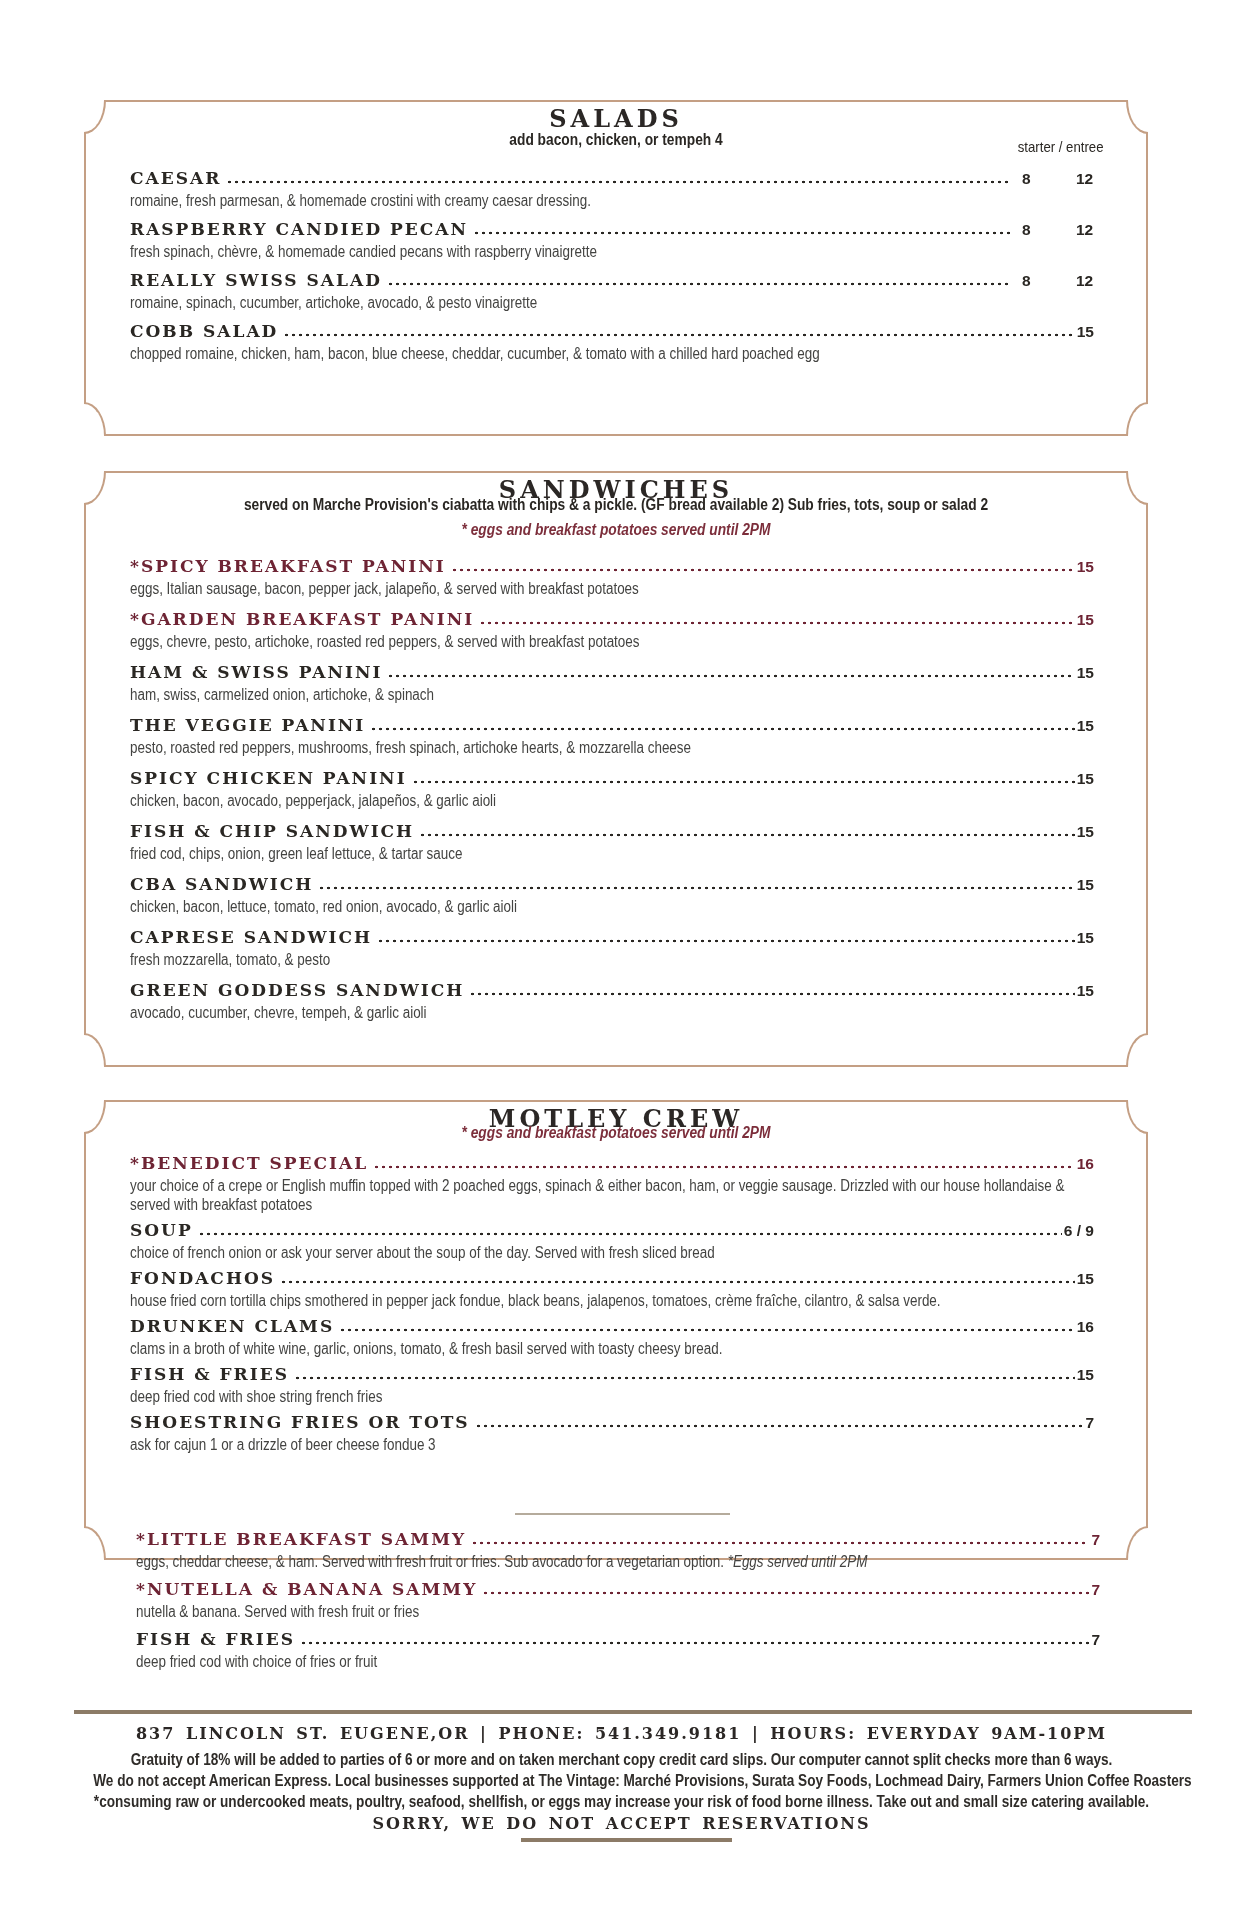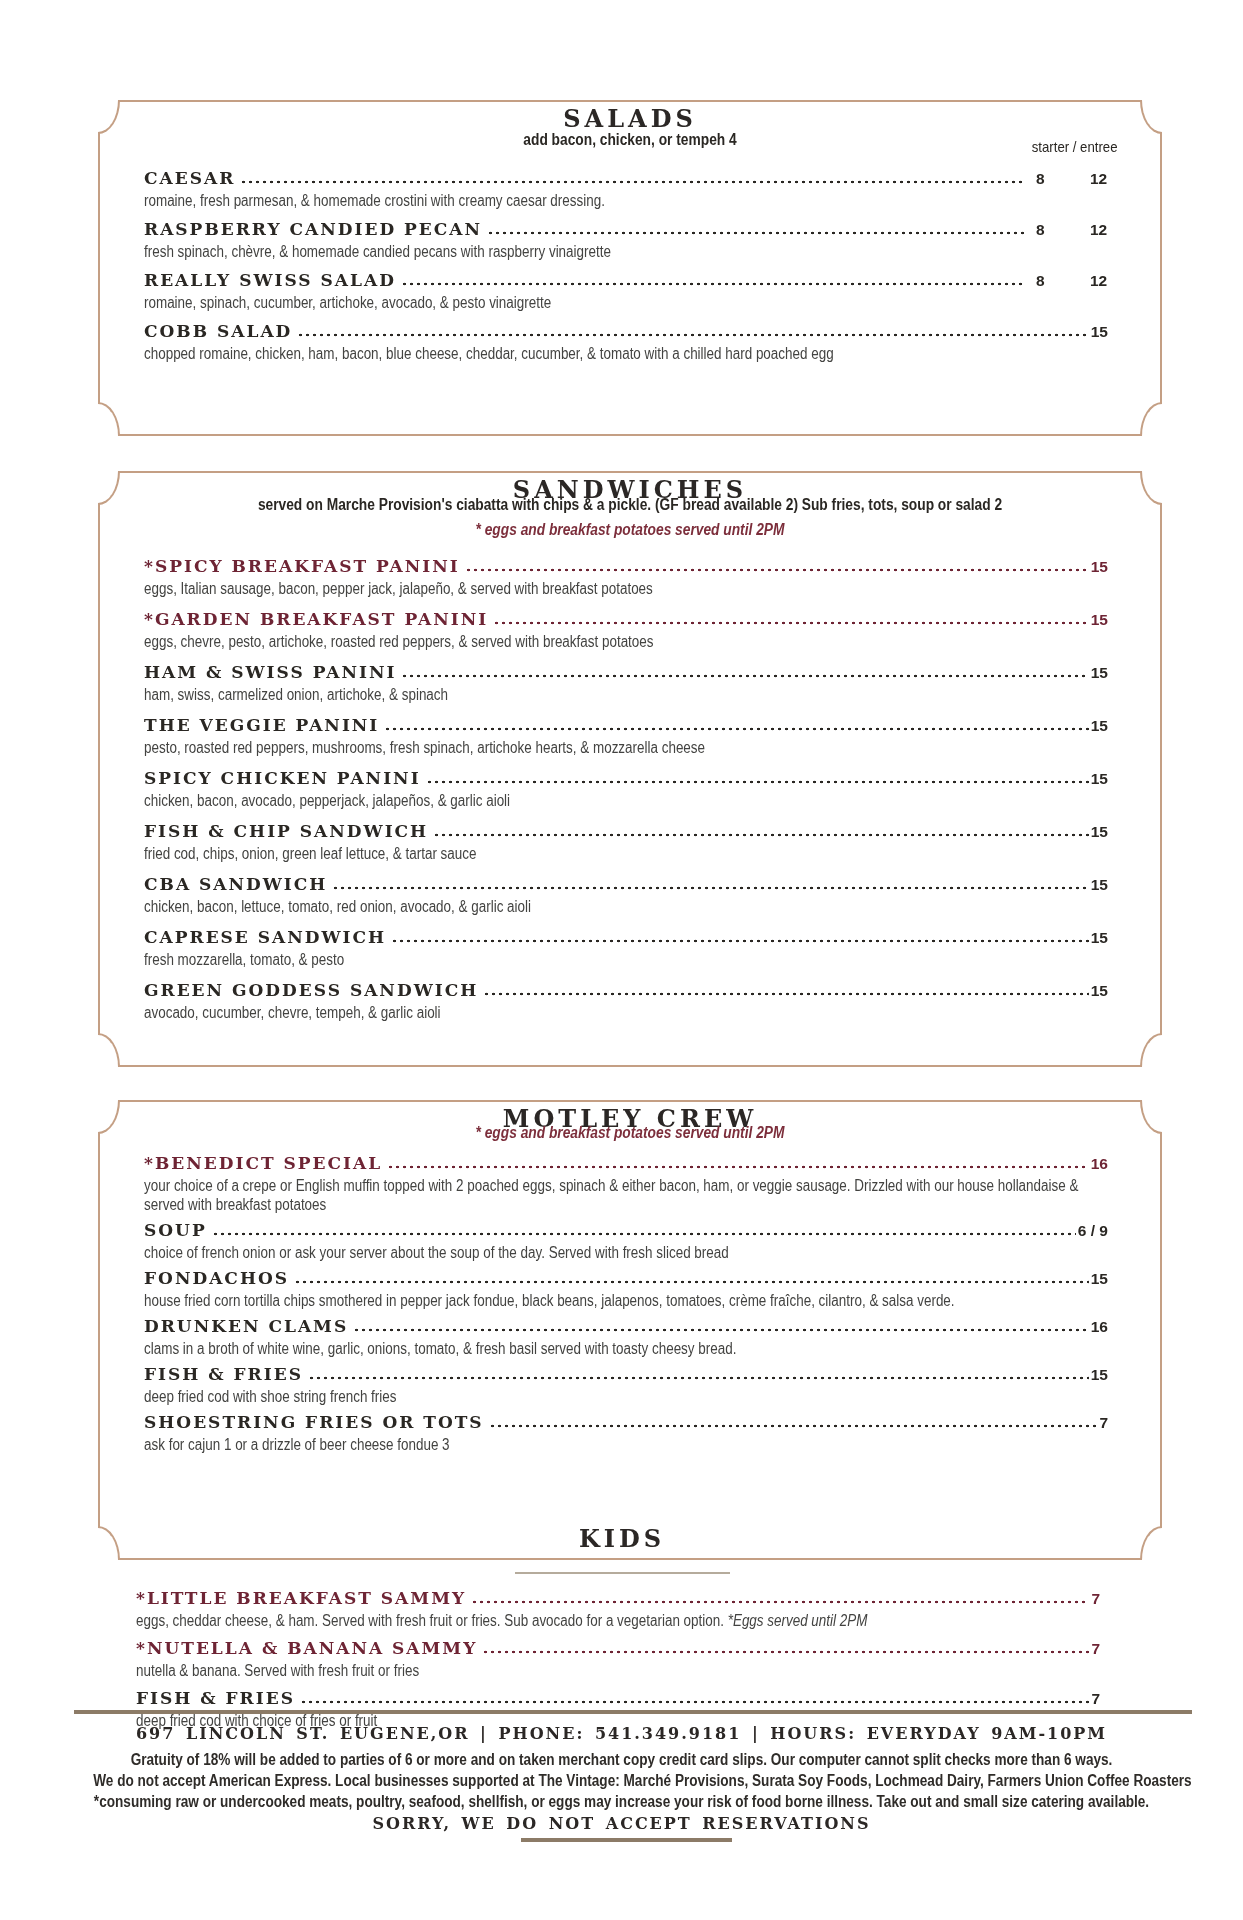--- a/index.html
+++ b/index.html
@@ -1,19 +1,19 @@
 <!DOCTYPE html>
 <html><head>
 <meta charset="utf-8">
 <style>
   html,body{margin:0;padding:0;}
   body{width:1243px;height:1920px;background:#ffffff;position:relative;overflow:hidden;
        font-family:"Liberation Sans",sans-serif;color:#2a2723;}
   
-  .menu-box{position:absolute;left:98px;width:1064px;}
+  .menu-box{position:absolute;left:84px;width:1064px;}
   .frame{position:absolute;inset:0;pointer-events:none;}
   .frame i{position:absolute;display:block;}
   .side-t{left:20px;right:20px;top:0;border-top:2px solid var(--bd);}
   .side-b{left:20px;right:20px;bottom:0;border-bottom:2px solid var(--bd);}
   .side-l{top:32px;bottom:32px;left:0;border-left:2px solid var(--bd);}
   .side-r{top:32px;bottom:32px;right:0;border-right:2px solid var(--bd);}
   .c{width:20px;height:32px;}
   .ctl{top:0;left:0;border-right:2px solid var(--bd);border-bottom:2px solid var(--bd);border-bottom-right-radius:100% 100%;}
   .ctr{top:0;right:0;border-left:2px solid var(--bd);border-bottom:2px solid var(--bd);border-bottom-left-radius:100% 100%;}
   .cbl{bottom:0;left:0;border-right:2px solid var(--bd);border-top:2px solid var(--bd);border-top-right-radius:100% 100%;}
@@ -298,21 +298,20 @@
 
       <span class="price single">7</span>
     </div>
     <div class="desc"><span class="d-main">ask for cajun 1 or  a drizzle of beer cheese fondue 3</span></div>
   </div>
       </div>
   </div>
 </section>
 
 <section class="kids-sec" style="top:1506px;">
-  <h2 class="kids-title">KIDS</h2>
   <div class="kids-rule"></div>
   <div class="items items-kids kids-items">
       <div class="item accent">
     <div class="title-row row-one">
       <span class="item-name">*LITTLE BREAKFAST SAMMY</span>
       <span class="leader"></span>
 
       <span class="price single">7</span>
     </div>
     <div class="desc"><span class="d-main">eggs, cheddar cheese, &amp; ham. Served with fresh fruit or fries. Sub avocado for a vegetarian option. </span><span class="d-it">*Eggs served until 2PM</span></div>
@@ -333,19 +332,19 @@
 
       <span class="price single">7</span>
     </div>
     <div class="desc"><span class="d-main">deep fried cod with choice of fries or fruit</span></div>
   </div>
     </div>
 </section>
 
 <footer>
   <div class="footer-rule"></div>
-  <div class="f-slab" style="top:1724px;">697 LINCOLN ST. EUGENE,OR | PHONE: 541.349.9181 | HOURS: EVERYDAY 9AM-10PM</div>
+  <div class="f-slab" style="top:1724px;">837 LINCOLN ST. EUGENE,OR | PHONE: 541.349.9181 | HOURS: EVERYDAY 9AM-10PM</div>
   <div class="f-cond" style="top:1751px;">Gratuity of 18% will be added to parties of 6 or more and on taken merchant copy credit card slips. Our computer cannot split checks more than 6 ways.</div>
   <div class="f-cond" style="top:1772px;">We do not accept American Express. Local businesses supported at The Vintage:  Marché Provisions, Surata Soy Foods, Lochmead Dairy, Farmers Union Coffee Roasters</div>
   <div class="f-cond" style="top:1793px;">*consuming raw or undercooked meats, poultry, seafood, shellfish, or eggs may increase your risk of food borne illness. Take out and small size catering available.</div>
   <div class="f-slab" style="top:1814px;">SORRY, WE DO NOT ACCEPT RESERVATIONS</div>
   <div class="footer-rule-sm"></div>
 </footer>
 
 </body></html>

